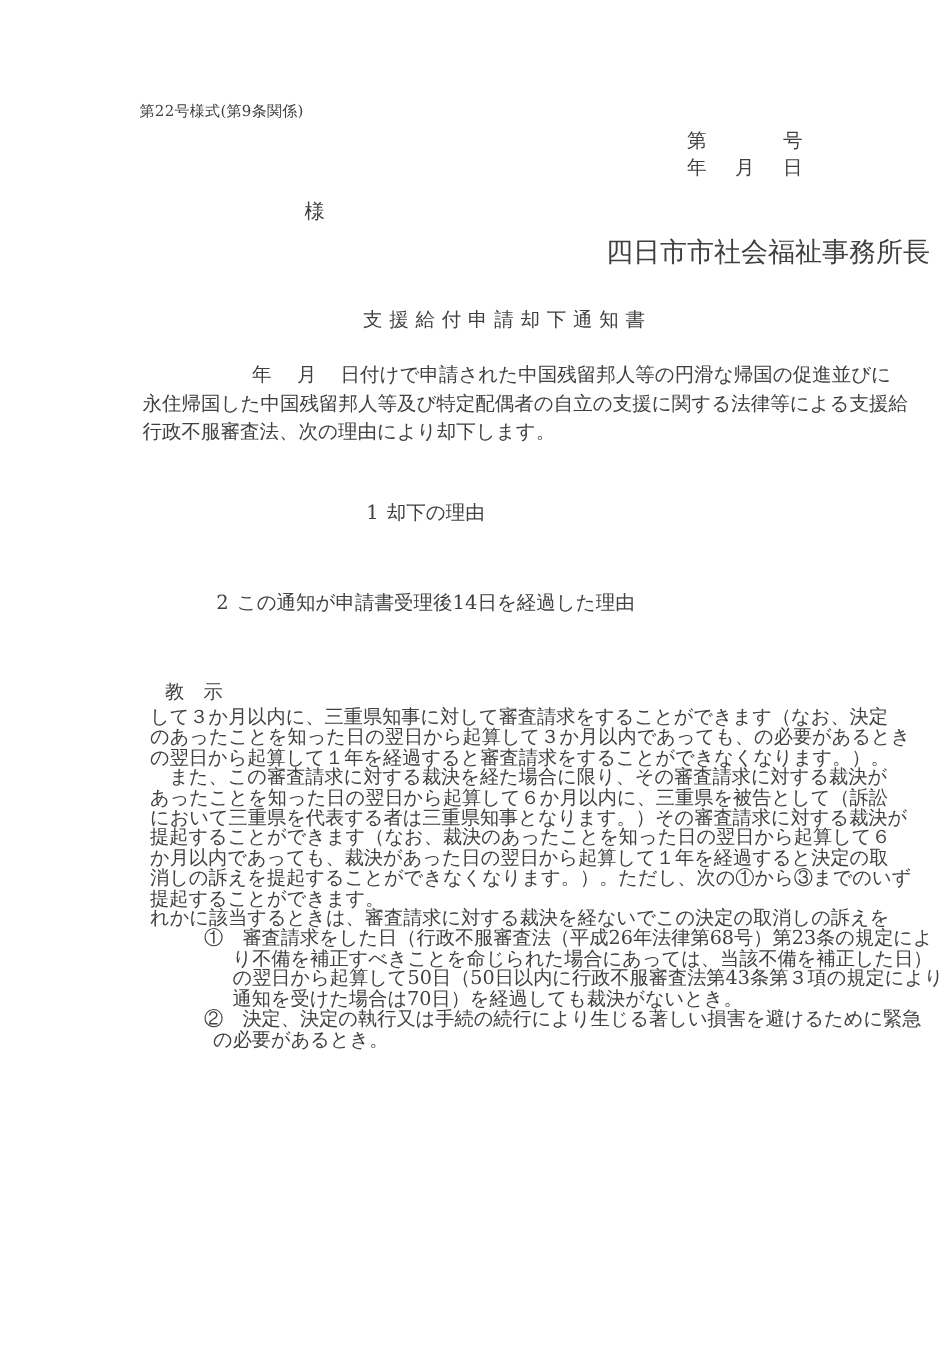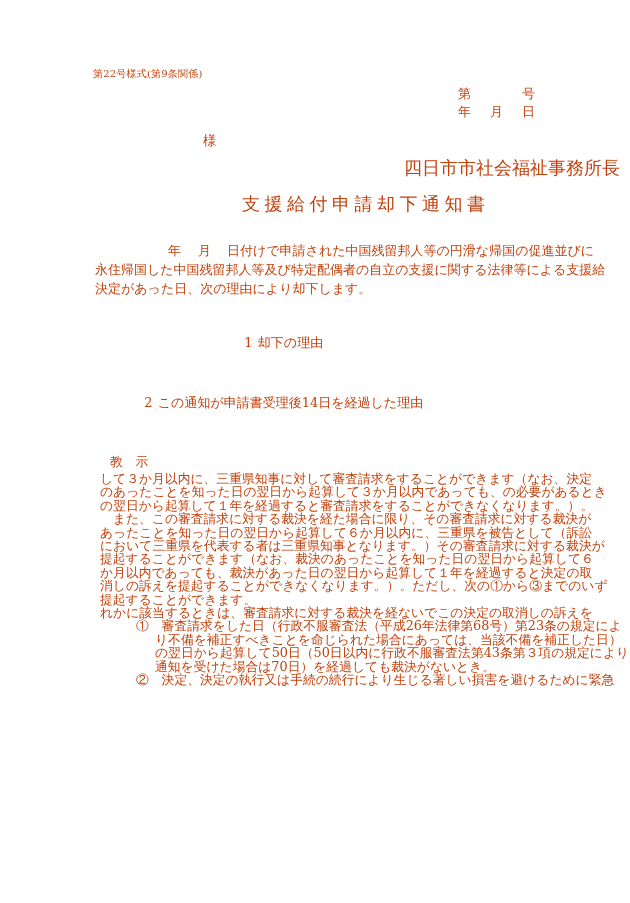--- a/index.html
+++ b/index.html
@@ -1,38 +1,38 @@
 <!DOCTYPE html>
 <html><head>
 <meta charset="utf-8">
 <style>
   html, body { margin: 0; padding: 0; background: #ffffff; }
   .page {
     position: relative;
     width: 630px;
     height: 903px;
     background: #ffffff;
-    color: #c2410c;
+    color: #404040;
     font-family: "DejaVu Serif", "Liberation Serif", serif;
     overflow: hidden;
   }
   .abs { position: absolute; }
 
   .form-label   { left: 93px;  top: 67px;  font-size: 10px; letter-spacing: 0.2px; }
 
   .docno-prefix { left: 458px; top: 85px;  font-size: 13px; }
   .docno-suffix { left: 522px; top: 85px;  font-size: 13px; }
   .date-year    { left: 458px; top: 103px; font-size: 13px; }
   .date-month   { left: 490px; top: 103px; font-size: 13px; }
   .date-day     { left: 522px; top: 103px; font-size: 13px; }
 
   .addressee    { left: 203px; top: 132px; font-size: 13.5px; }
   .sender       { left: 404px; top: 156px; font-size: 18px; }
 
-  .doc-title    { left: 242px; top: 192px; font-size: 18px; letter-spacing: 4.5px; white-space: nowrap; }
+  .doc-title    { left: 242px; top: 204px; font-size: 13px; letter-spacing: 4.5px; white-space: nowrap; }
 
   .body-block   { left: 95px;  top: 241px; width: 476px; font-size: 13px; line-height: 19px; }
   .body-line    { position: relative; height: 19px; white-space: pre; }
   .bl-year      { position: absolute; left: 73px;  top: 0; }
   .bl-month     { position: absolute; left: 103px; top: 0; }
   .bl-rest      { position: absolute; left: 132px; top: 0; white-space: pre; }
 
   .reasons      { left: 114px; top: 313px; font-size: 13px; line-height: 20px; }
   .reason-row   { white-space: pre; text-align: center; }
   .reason-num   { display: inline-block; width: 19px; }
@@ -64,21 +64,21 @@
 
   <div class="abs doc-title">支援給付申請却下通知書</div>
 
   <div class="abs body-block">
     <div class="body-line">
       <span class="bl-year">年</span>
       <span class="bl-month">月</span>
       <span class="bl-rest">日付けで申請された中国残留邦人等の円滑な帰国の促進並びに</span>
     </div>
     <div class="body-line">永住帰国した中国残留邦人等及び特定配偶者の自立の支援に関する法律等による支援給</div>
-    <div class="body-line">決定があった日、次の理由により却下します。</div>
+    <div class="body-line">行政不服審査法、次の理由により却下します。</div>
   </div>
 
   <div class="abs reasons">
     <div class="reason-row">
       <span class="reason-num">1</span><span>却下の理由</span>
     </div>
     <div class="reason-row">
       <span class="reason-num">2</span><span>この通知が申請書受理後14日を経過した理由</span>
     </div>
   </div>
@@ -94,15 +94,16 @@
     <div class="g-line">提起することができます（なお、裁決のあったことを知った日の翌日から起算して６</div>
     <div class="g-line">か月以内であっても、裁決があった日の翌日から起算して１年を経過すると決定の取</div>
     <div class="g-line">消しの訴えを提起することができなくなります。）。ただし、次の①から③までのいず</div>
     <div class="g-line">提起することができます。</div>
     <div class="g-line">れかに該当するときは、審査請求に対する裁決を経ないでこの決定の取消しの訴えを</div>
     <div class="g-line g-item">①　審査請求をした日（行政不服審査法（平成26年法律第68号）第23条の規定によ</div>
     <div class="g-line g-cont">り不備を補正すべきことを命じられた場合にあっては、当該不備を補正した日）</div>
     <div class="g-line g-cont">の翌日から起算して50日（50日以内に行政不服審査法第43条第３項の規定により</div>
     <div class="g-line g-cont">通知を受けた場合は70日）を経過しても裁決がないとき。</div>
     <div class="g-line g-item">②　決定、決定の執行又は手続の続行により生じる著しい損害を避けるために緊急</div>
+    <div class="g-line g-cont2">の必要があるとき。</div>
   </div>
 
 </div>
 
 </body></html>

